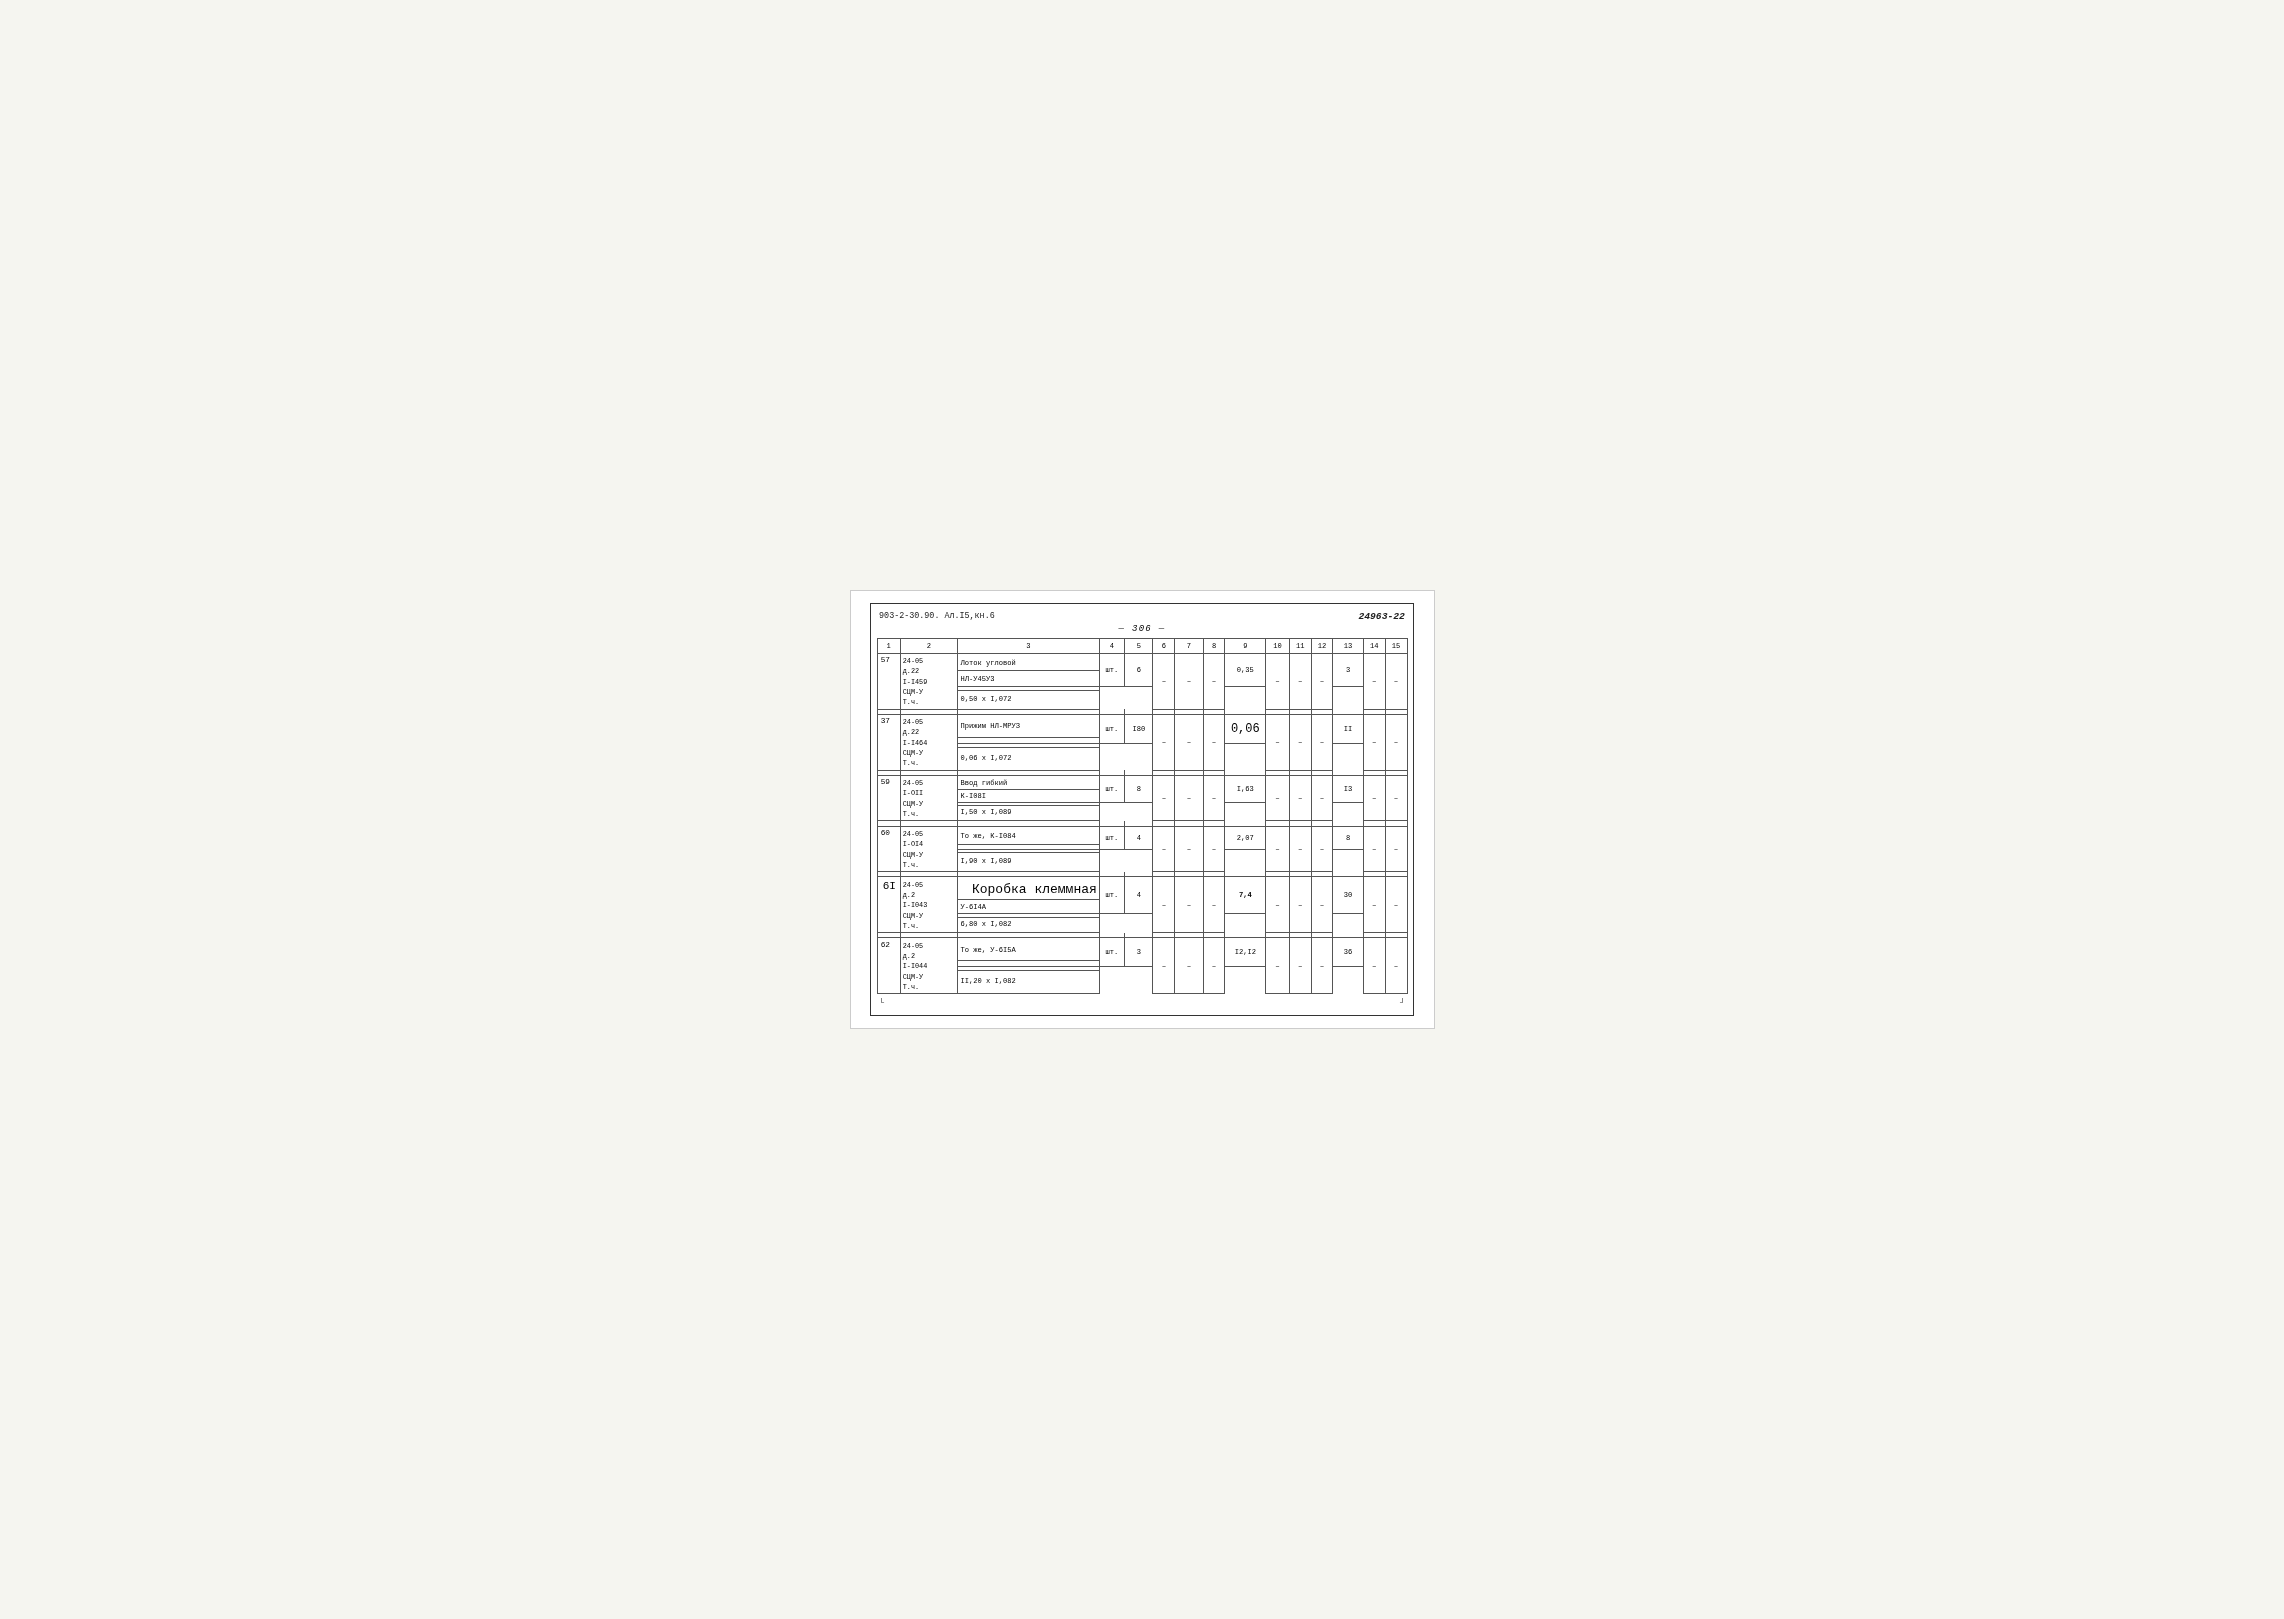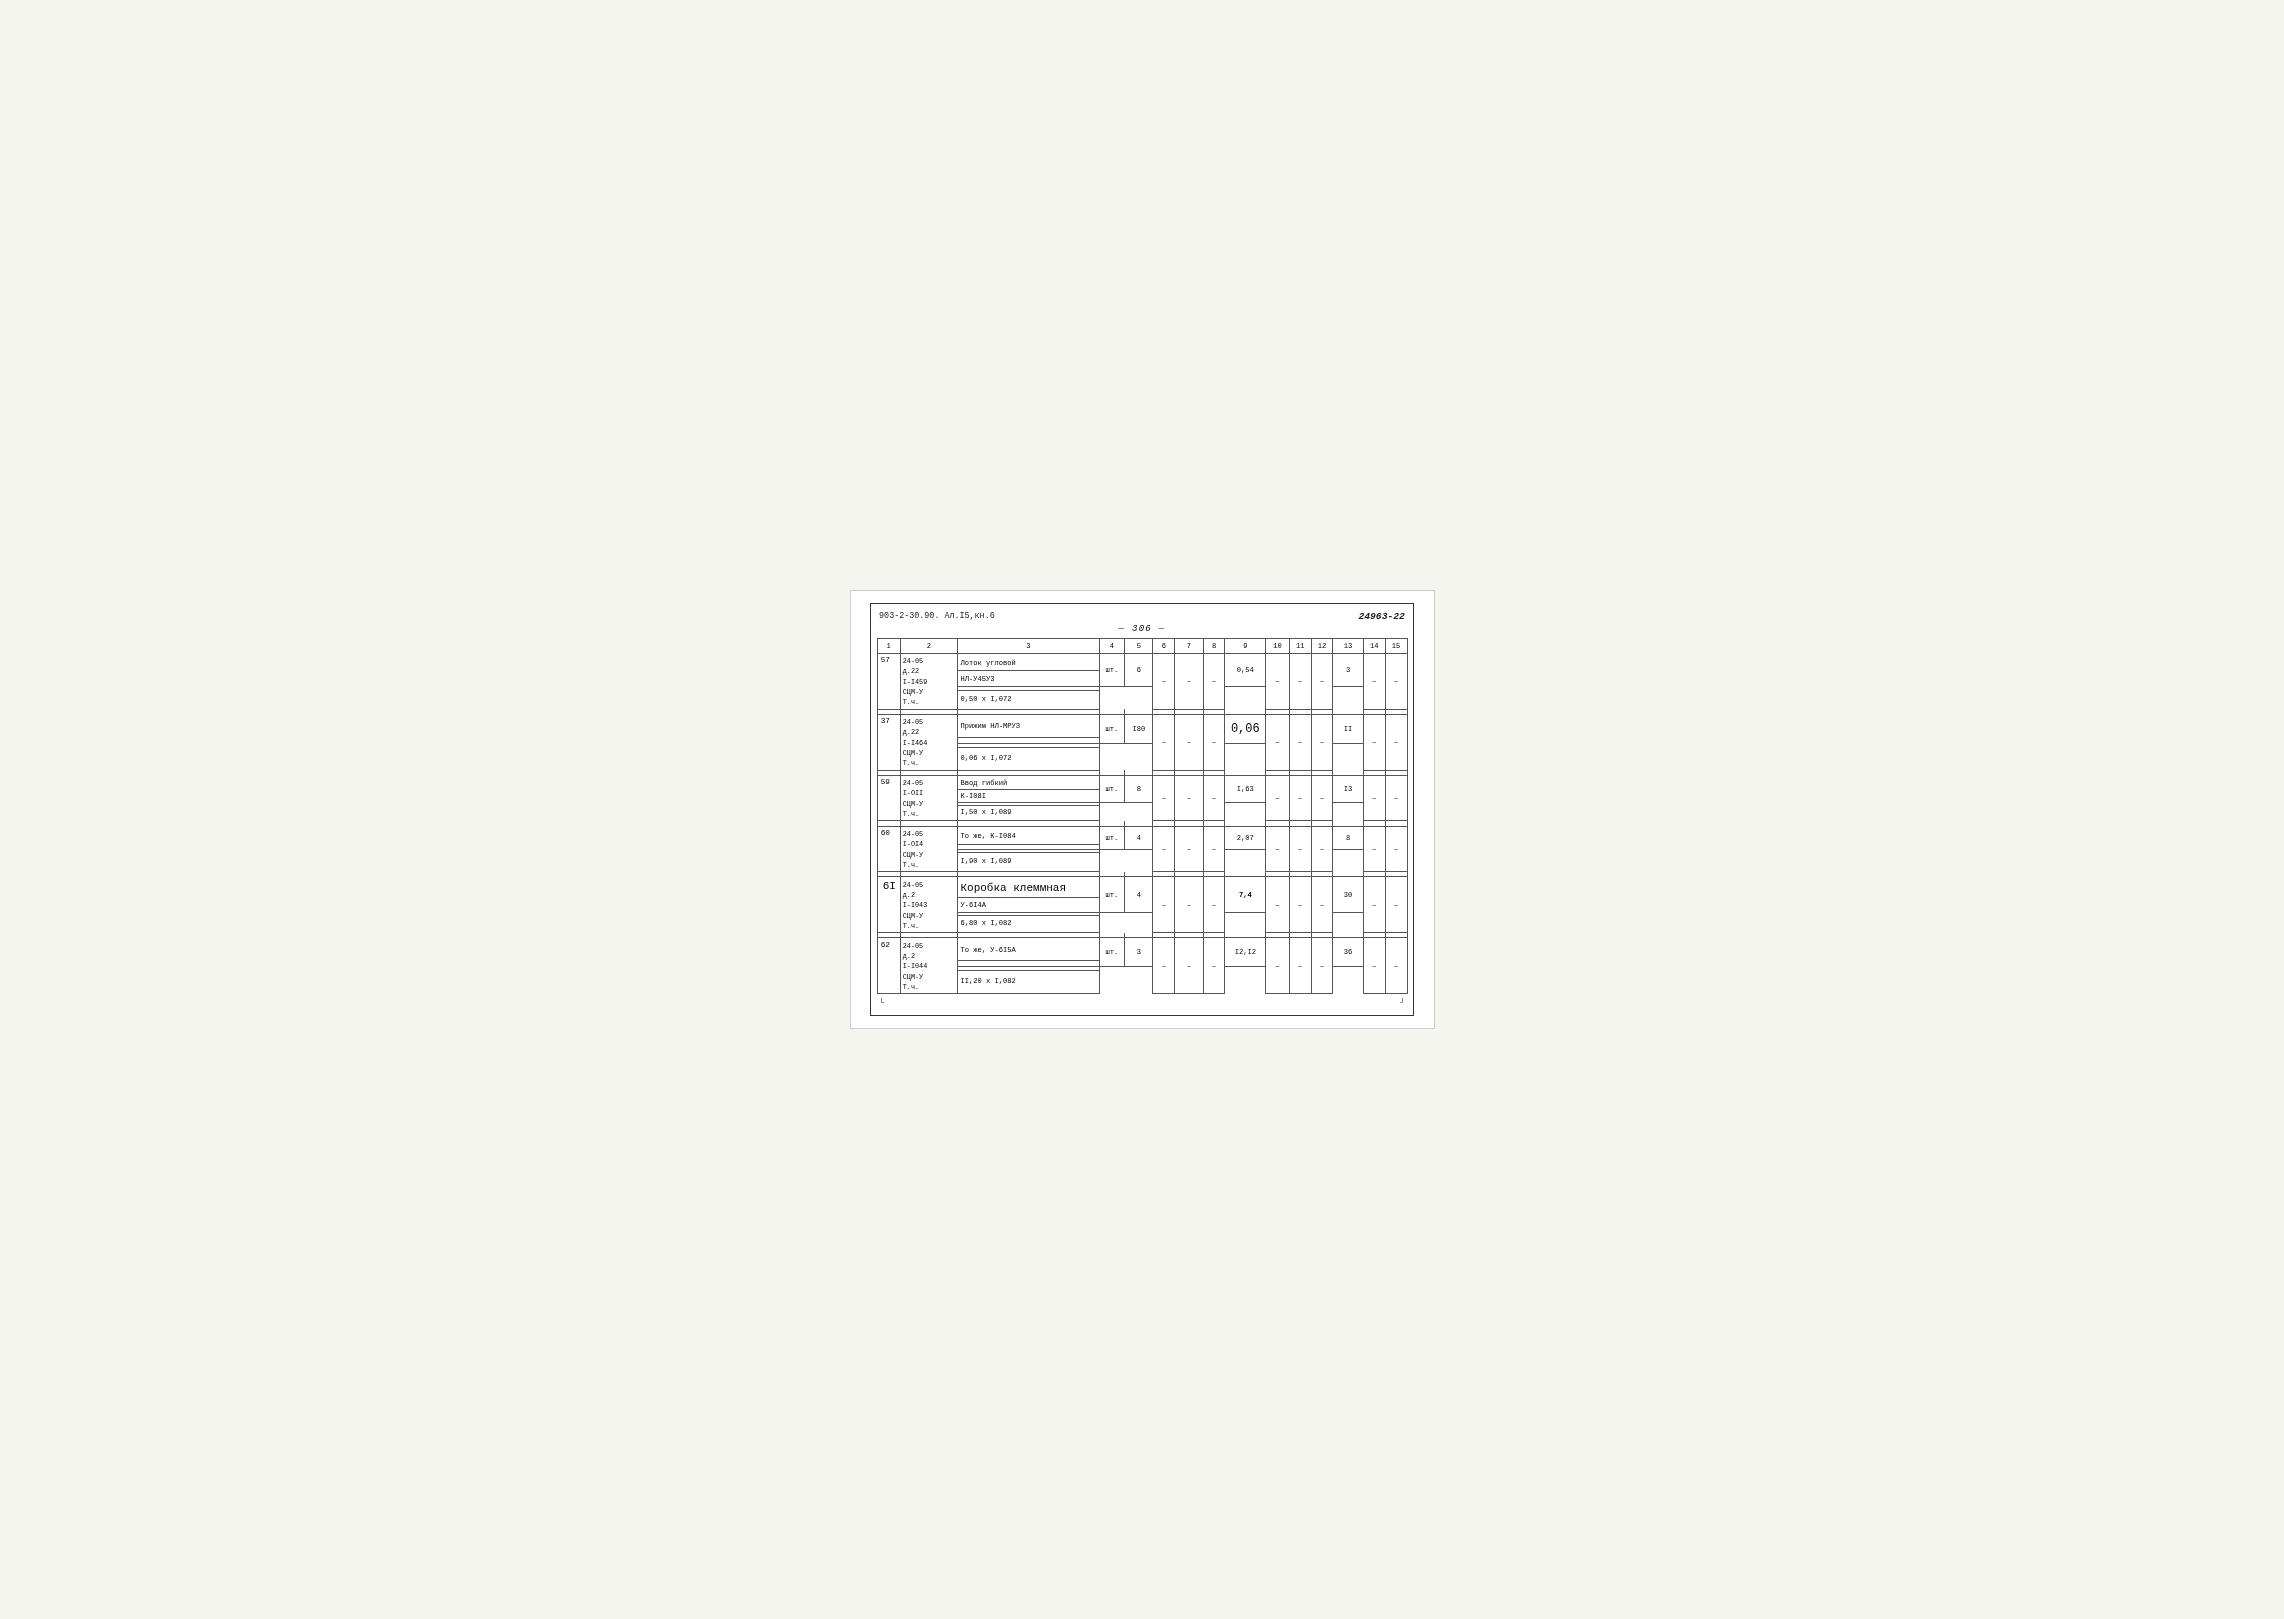--- a/index.html
+++ b/index.html
@@ -196,21 +196,21 @@
     <tbody id="table-body">
     <tr>
           <td rowspan="4" style="vertical-align: top; text-align: left; padding-left: 3.2px; padding-top: 2.6px; font-size: 7.8px; border-bottom: 0.6px solid rgb(85, 85, 85);">57</td>
           <td rowspan="4" style="vertical-align: top; text-align: left; font-size: 6.8px; line-height: 1.5; padding-left: 1.9px; padding-top: 2.6px; border-bottom: 0.6px solid rgb(85, 85, 85);">24-05<br>д.22<br>I-I459<br>СЦМ-У<br>Т.ч.</td>
           <td style="text-align: left; font-size: 7.1px; padding-left: 2.6px; padding-top: 2.6px;">Лоток угловой</td>
           <td rowspan="2" style="vertical-align: middle; text-align: center; font-size: 7.1px;">шт.</td>
           <td rowspan="2" style="vertical-align: middle; text-align: center; font-size: 7.1px;">6</td>
           <td rowspan="4" style="vertical-align: middle; text-align: center; border-bottom: 0.6px solid rgb(85, 85, 85);">–</td>
           <td rowspan="4" style="vertical-align: middle; text-align: center; border-bottom: 0.6px solid rgb(85, 85, 85);">–</td>
           <td rowspan="4" style="vertical-align: middle; text-align: center; border-bottom: 0.6px solid rgb(85, 85, 85);">–</td>
-          <td rowspan="2" style="vertical-align: middle; text-align: center; font-size: 7.1px;">0,54</td>
+          <td rowspan="2" style="vertical-align: middle; text-align: center; font-size: 7.1px;">0,35</td>
           <td rowspan="4" style="vertical-align: middle; text-align: center; border-bottom: 0.6px solid rgb(85, 85, 85);">–</td>
           <td rowspan="4" style="vertical-align: middle; text-align: center; border-bottom: 0.6px solid rgb(85, 85, 85);">–</td>
           <td rowspan="4" style="vertical-align: middle; text-align: center; border-bottom: 0.6px solid rgb(85, 85, 85);">–</td>
           <td rowspan="2" style="vertical-align: middle; text-align: center; font-size: 7.1px;">3</td>
           <td rowspan="4" style="vertical-align: middle; text-align: center; border-bottom: 0.6px solid rgb(85, 85, 85);">–</td>
           <td rowspan="4" style="vertical-align: middle; text-align: center; border-bottom: 0.6px solid rgb(85, 85, 85);">–</td>
         </tr>
         <tr>
           <td style="text-align: left; font-size: 7.1px; padding-left: 2.6px;">НЛ-У45У3</td>
         </tr>
@@ -362,21 +362,21 @@
           <td style="height: 5.2px; border-top: none; border-right: 0.6px solid rgb(85, 85, 85); border-bottom: none; border-left: 0.6px solid rgb(85, 85, 85); border-image: initial;"></td>
           <td style="height: 5.2px; border-top: none; border-right: 0.6px solid rgb(85, 85, 85); border-bottom: none; border-left: 0.6px solid rgb(85, 85, 85); border-image: initial;"></td>
           <td style="height: 5.2px; border-top: none; border-right: 0.6px solid rgb(85, 85, 85); border-bottom: none; border-left: 0.6px solid rgb(85, 85, 85); border-image: initial;"></td>
           <td style="height: 5.2px; border-top: none; border-right: 0.6px solid rgb(85, 85, 85); border-bottom: none; border-left: 0.6px solid rgb(85, 85, 85); border-image: initial;"></td>
           <td style="height: 5.2px; border-top: none; border-right: 0.6px solid rgb(85, 85, 85); border-bottom: none; border-left: 0.6px solid rgb(85, 85, 85); border-image: initial;"></td>
           <td style="height: 5.2px; border-top: none; border-right: 0.6px solid rgb(85, 85, 85); border-bottom: none; border-left: 0.6px solid rgb(85, 85, 85); border-image: initial;"></td>
         </tr>
         <tr>
           <td rowspan="4" style="vertical-align: top; text-align: center; padding-left: 3.2px; padding-top: 2.6px; font-size: 11px; border-bottom: 0.6px solid rgb(85, 85, 85);">6I</td>
           <td rowspan="4" style="vertical-align: top; text-align: left; font-size: 6.8px; line-height: 1.5; padding-left: 1.9px; padding-top: 2.6px; border-bottom: 0.6px solid rgb(85, 85, 85);">24-05<br>д.2<br>I-I043<br>СЦМ-У<br>Т.ч.</td>
-          <td style="text-align: left; font-size: 11px; padding-left: 2.6px; padding-top: 2.6px;">Коробка клеммная</td>
+          <td style="text-align: right; font-size: 13px; padding-left: 2.6px; padding-top: 2.6px;">Коробка клеммная</td>
           <td rowspan="2" style="vertical-align: middle; text-align: center; font-size: 7.1px;">шт.</td>
           <td rowspan="2" style="vertical-align: middle; text-align: center; font-size: 7.1px;">4</td>
           <td rowspan="4" style="vertical-align: middle; text-align: center; border-bottom: 0.6px solid rgb(85, 85, 85);">–</td>
           <td rowspan="4" style="vertical-align: middle; text-align: center; border-bottom: 0.6px solid rgb(85, 85, 85);">–</td>
           <td rowspan="4" style="vertical-align: middle; text-align: center; border-bottom: 0.6px solid rgb(85, 85, 85);">–</td>
           <td rowspan="2" style="vertical-align: middle; text-align: center; font-size: 7.1px; font-weight: bold;">7,4</td>
           <td rowspan="4" style="vertical-align: middle; text-align: center; border-bottom: 0.6px solid rgb(85, 85, 85);">–</td>
           <td rowspan="4" style="vertical-align: middle; text-align: center; border-bottom: 0.6px solid rgb(85, 85, 85);">–</td>
           <td rowspan="4" style="vertical-align: middle; text-align: center; border-bottom: 0.6px solid rgb(85, 85, 85);">–</td>
           <td rowspan="2" style="vertical-align: middle; text-align: center; font-size: 7.1px;">30</td>

